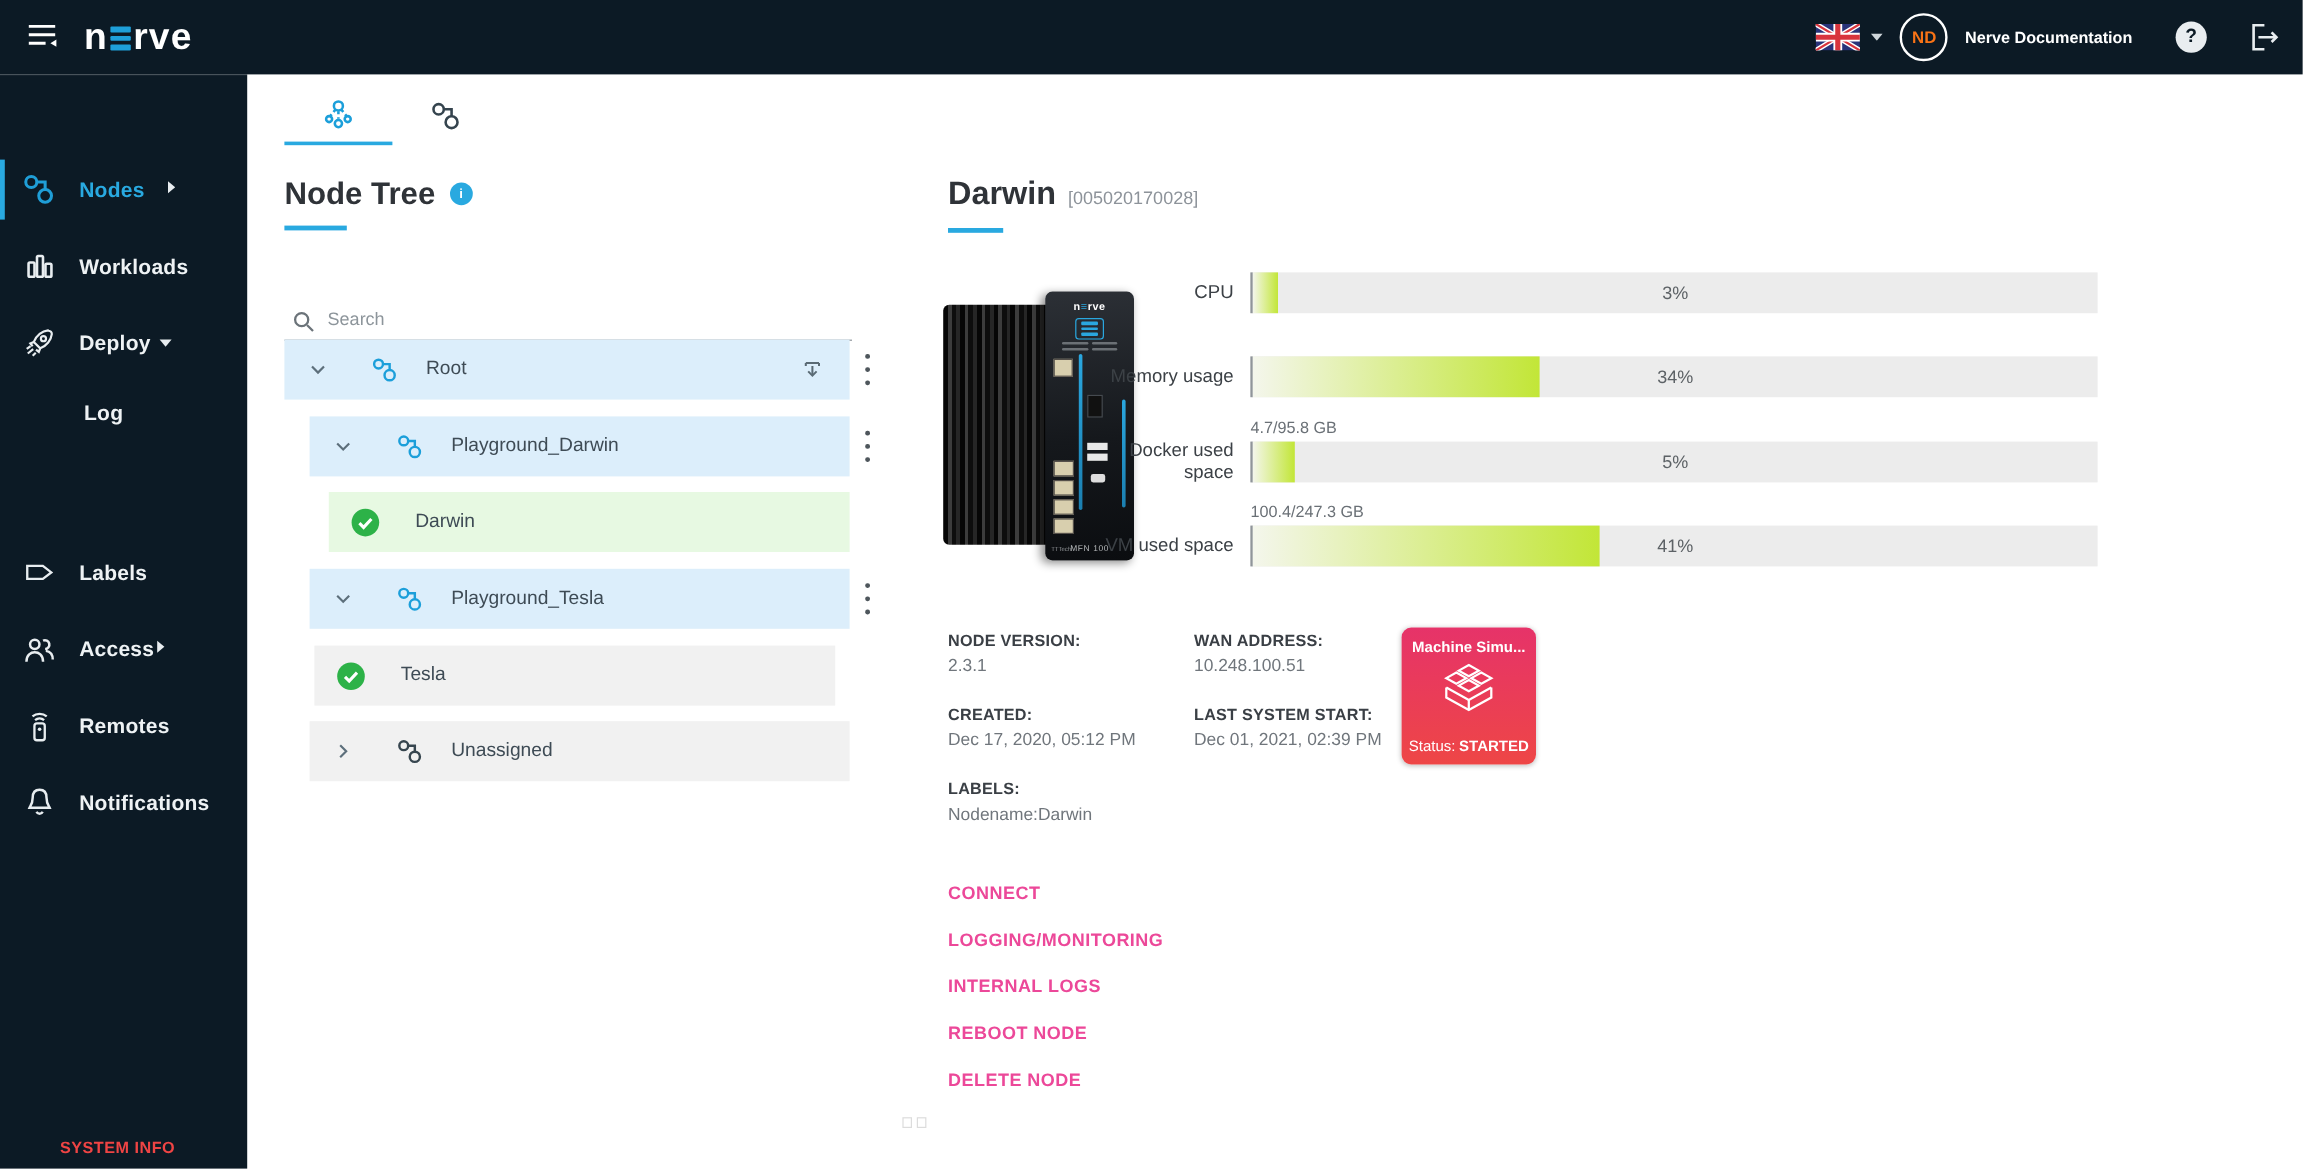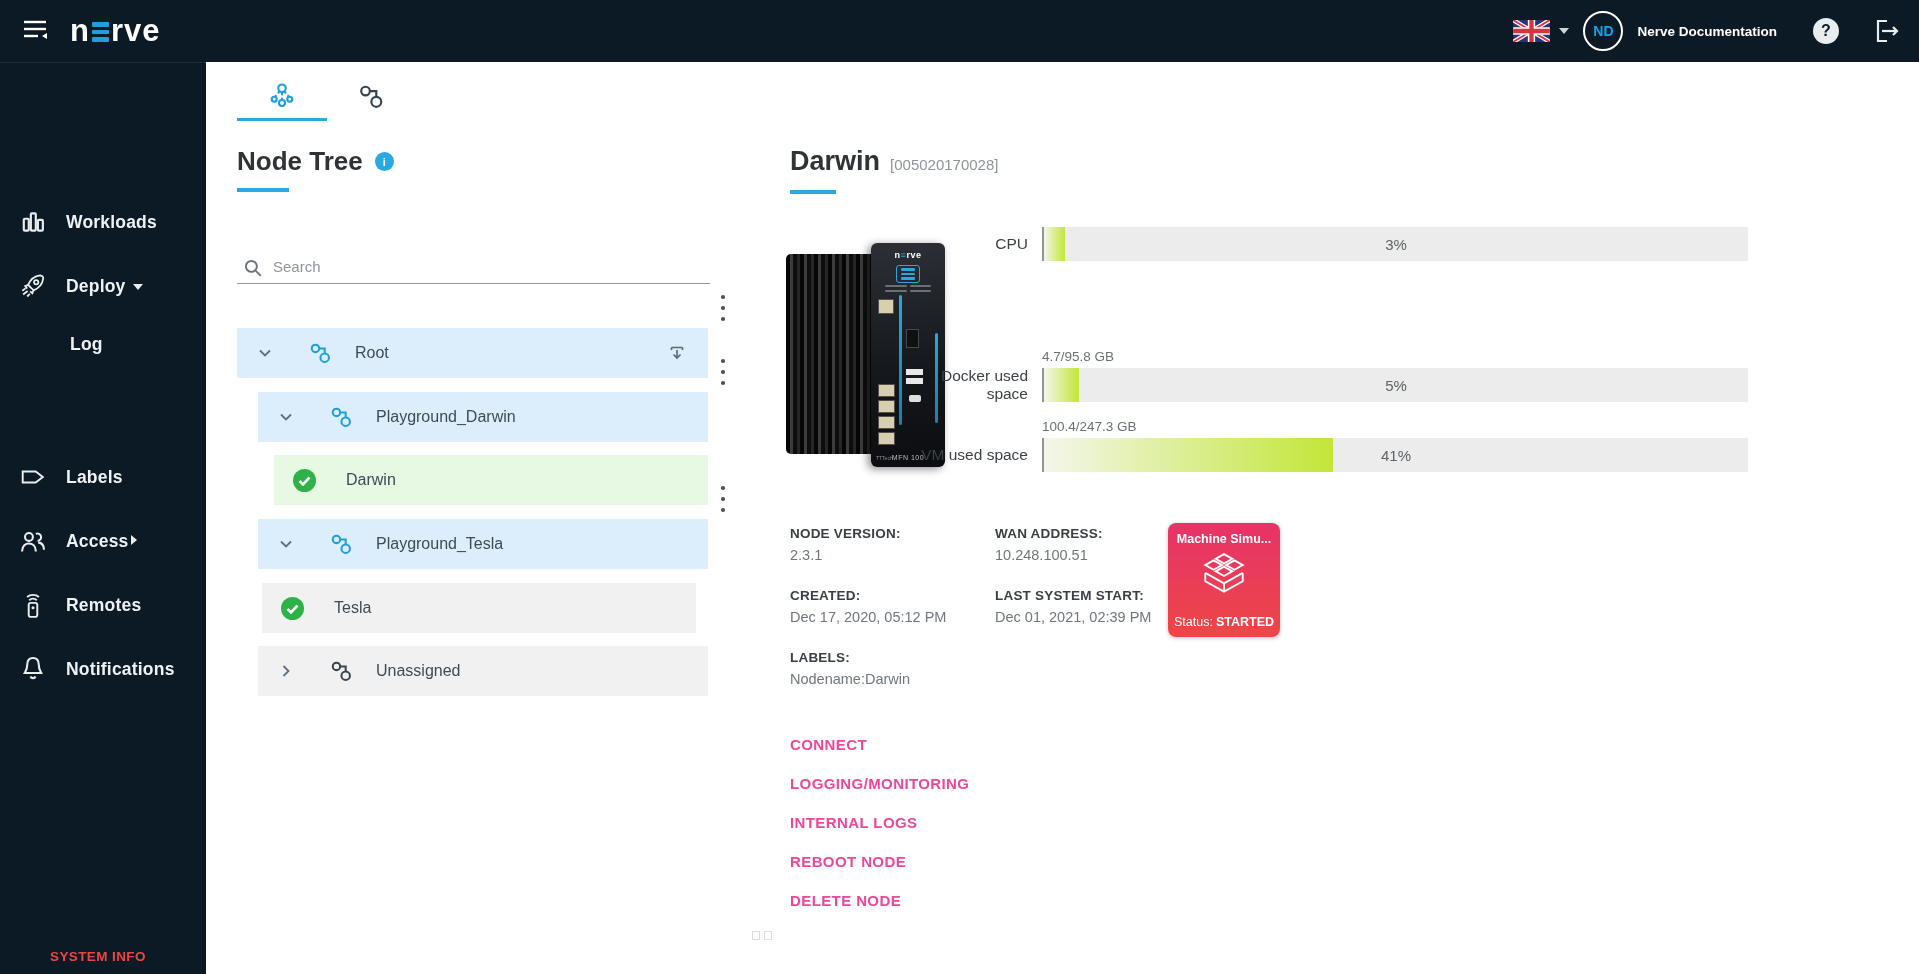--- a/index.html
+++ b/index.html
@@ -8,21 +8,21 @@
   .stage { position:relative; width:1919px; height:974px; background:#fff; }
 
   
   .topbar { position:absolute; left:0; top:0; width:1919px; height:62px; background:#0c1a25; display:flex; align-items:center; z-index:5; }
   .hamburger { margin-left:20px; cursor:pointer; }
   .logo { display:flex; align-items:center; margin-left:20px; color:#fff; font-size:31px; font-weight:700; letter-spacing:1px; }
   .logo-bars { display:inline-flex; flex-direction:column; gap:3px; margin:0 2px; transform:translateY(1px); }
   .logo-bars i { display:block; width:17px; height:4.5px; background:#1e9fd9; border-radius:1px; }
   .tb-right { position:absolute; right:18px; top:0; height:62px; display:flex; align-items:center; gap:14px; }
   .flag-wrap { display:flex; align-items:center; gap:9px; cursor:pointer; }
-  .avatar { width:40px; height:40px; border-radius:50%; border:2px solid #fff; color:#0ea5e9; font-size:14px; font-weight:700; display:flex; align-items:center; justify-content:center; margin-left:0; }
+  .avatar { width:40px; height:40px; border-radius:50%; border:2px solid #fff; color:#f97316; font-size:14px; font-weight:700; display:flex; align-items:center; justify-content:center; margin-left:0; }
   .user-name { color:#fff; font-size:13.5px; font-weight:700; margin-right:22px; }
   .help { width:26px; height:26px; border-radius:50%; background:#e9edf0; color:#0c1a25; font-weight:700; font-size:16px; display:flex; align-items:center; justify-content:center; margin-right:18px; cursor:pointer; }
 
   
   .sidebar { position:absolute; left:0; top:62px; width:206px; height:912px; background:#0c1a25; border-top:1px solid rgba(255,255,255,.09); }
   .side-item { position:absolute; left:0; width:206px; height:50px; display:flex; align-items:center; cursor:pointer; }
   .side-item .icn { position:absolute; left:17px; width:32px; display:flex; justify-content:center; }
   .side-item .lbl { position:absolute; left:66px; color:#eef2f4; font-size:17.5px; font-weight:700; letter-spacing:.2px; }
   .side-item .lbl.sub { left:70px; }
   .side-item.active .lbl { color:#29a9e0; }
@@ -39,21 +39,21 @@
   .nt-head { position:absolute; left:237px; top:146px; display:flex; align-items:center; }
   .nt-title { font-size:26px; font-weight:700; color:#2f3338; }
   .nt-underline { position:absolute; left:237px; top:188px; width:52px; height:4px; background:#29a9e0; }
   .info-dot { width:19px; height:19px; border-radius:50%; background:#29a9e0; color:#fff; font-size:11px; font-weight:700; display:flex; align-items:center; justify-content:center; margin-left:12px; cursor:pointer; }
 
   .search-box { position:absolute; left:237px; top:210px; width:473px; height:34px;margin-top:40px; }
   .search-box svg { position:absolute; left:6px; top:8px; }
   .search-box input { position:absolute; left:0; top:0; width:100%; height:100%; border:none; border-bottom:1px solid #8f969c; background:transparent; outline:none; padding-left:36px; font-size:15px; color:#333; font-family:inherit; }
   .search-box input::placeholder { color:#8d959b; }
 
-  .trow { position:absolute; height:50px; display:flex; align-items:center; cursor:pointer;margin-top:45px; }
+  .trow { position:absolute; height:50px; display:flex; align-items:center; cursor:pointer; }
   .trow.bg-blue { background:#dceefb; }
   .trow.bg-green { background:#e7f9e2; }
   .trow.bg-gray { background:#f1f1f1; }
   .trow .chev { margin-left:20px; width:18px; display:flex; cursor:pointer; }
   .trow .nicon { margin-left:34px; display:flex; }
   .trow .tlabel { margin-left:22px; font-size:16px; color:#3e4b55; }
   .trow.nodetype .check { margin-left:18px; display:flex; }
   .trow.nodetype .tlabel { margin-left:29px; }
   .row-pin { position:absolute; right:22px; top:16px; cursor:pointer; }
   .kebab { position:absolute; left:716px; width:14px; height:26px; display:flex; flex-direction:column; align-items:center; justify-content:space-between; cursor:pointer; }
@@ -158,20 +158,36 @@
           <path d="M16 5 H7 V25 H16"></path>
           <line x1="11" y1="15" x2="26" y2="15"></line>
           <polyline points="22,11 26,15 22,19"></polyline>
         </svg>
       </span>
     </div>
   </div>
 
   <div class="sidebar">
 
+    <div class="side-item active" style="top:70px">
+      <span class="active-bar"></span>
+      <span class="icn">
+        <svg width="30" height="28" viewBox="0 0 26 24" fill="none" stroke="#1f9ed7" stroke-width="2.2">
+          <circle cx="7" cy="6.5" r="4"></circle>
+            <path d="M11 6.5 H17 V11.8"></path>
+            <circle cx="17" cy="16.5" r="4.6"></circle>
+        </svg>
+      </span>
+      <span class="lbl">Nodes</span>
+      <span class="side-caret" style="position:absolute;left:125px">
+        <svg width="8" height="12" viewBox="0 0 8 12">
+            <path d="M1,1 L7,6 L1,11 Z" fill="#e8edf0"></path>
+          </svg>
+      </span>
+    </div>
 
     <div class="side-item" style="top:134px">
       <span class="icn">
         <svg width="28" height="26" viewBox="0 0 24 24" fill="none" stroke="#e8edf0" stroke-width="2">
           <rect x="3.5" y="9" width="4.6" height="11" rx="1"></rect>
             <rect x="10" y="4" width="4.6" height="16" rx="1"></rect>
             <rect x="16.5" y="10" width="4.6" height="10" rx="1"></rect>
         </svg>
       </span>
       <span class="lbl">Workloads</span>
@@ -442,20 +458,28 @@
 
   <div class="gauge" style="top:227px">
     <div class="g-label">CPU</div>
     <div class="g-track">
       <div class="g-fill" style="width: 3%;"></div>
       <div class="g-pct">3%</div>
     </div>
     <div class="g-value"></div>
   </div>
 
+  <div class="gauge" style="top:297px">
+    <div class="g-label">Memory usage</div>
+    <div class="g-track">
+      <div class="g-fill" style="width: 34%;"></div>
+      <div class="g-pct">34%</div>
+    </div>
+    <div class="g-value"></div>
+  </div>
 
   <div class="gauge" style="top:368px">
     <div class="g-label">Docker used space</div>
     <div class="g-track">
       <div class="g-fill" style="width: 5%;"></div>
       <div class="g-pct">5%</div>
     </div>
     <div class="g-value">4.7/95.8 GB</div>
   </div>
 

